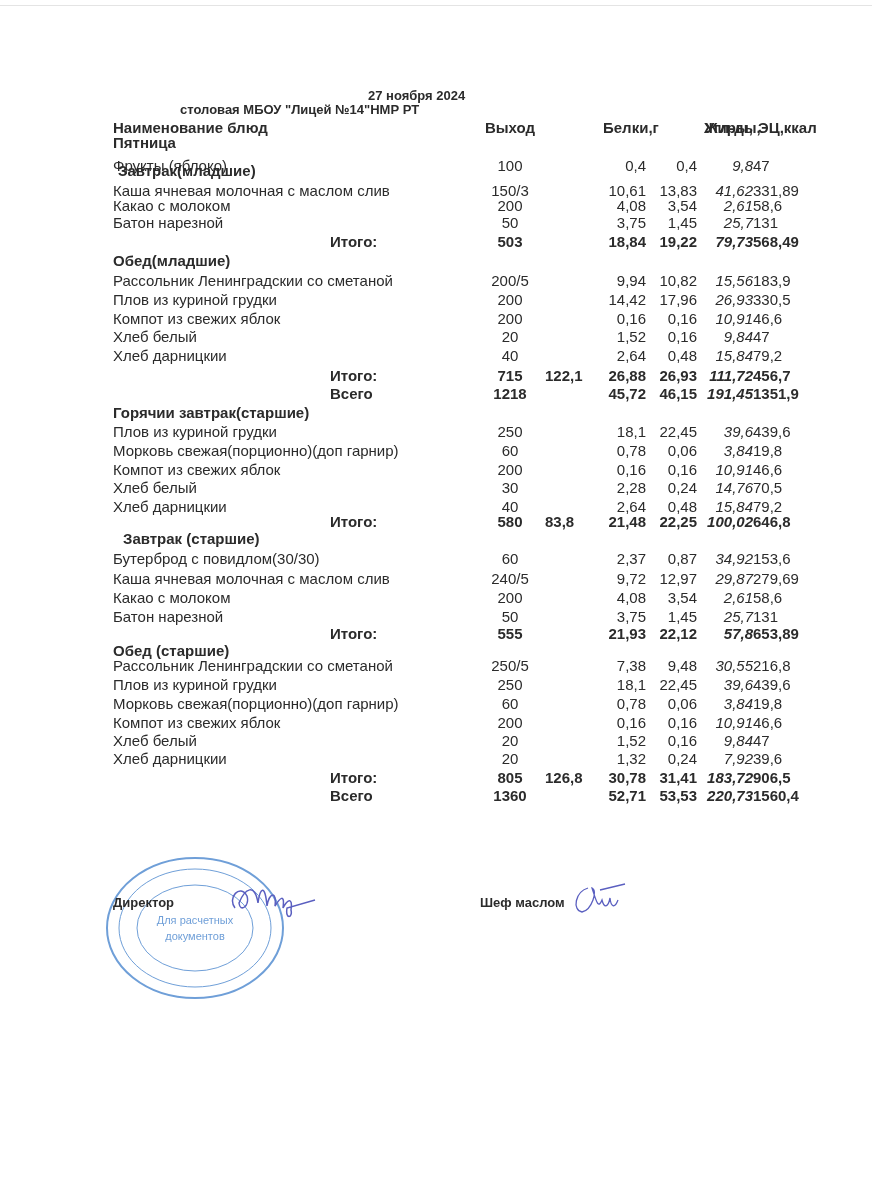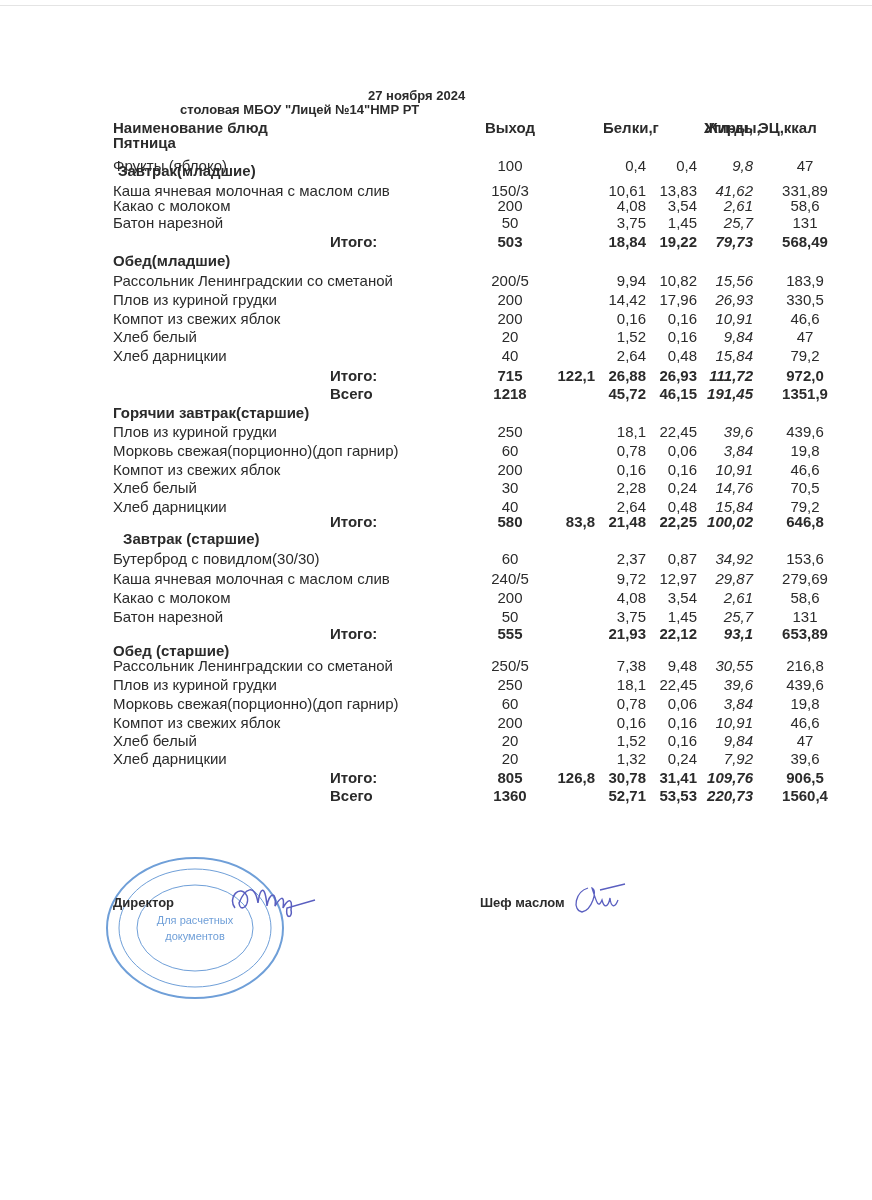--- a/index.html
+++ b/index.html
@@ -8,25 +8,25 @@
     font-family: "Liberation Sans", "DejaVu Sans", sans-serif; color: #2b2b2b;
   }
   .topline { position: absolute; left: 0; top: 5px; width: 872px; height: 1px; background: #e4e4e4; }
   .doc-date { position: absolute; left: 368px; top: 88px; font-size: 13px; font-weight: bold; }
   .doc-org { position: absolute; left: 180px; top: 102px; font-size: 13px; font-weight: bold; }
   .row { position: absolute; left: 0; width: 788px; height: 18px; font-size: 15px; line-height: 18px; }
   .row span { position: absolute; white-space: nowrap; }
   .c-name { left: 113px; }
   .c-name.total { left: 330px; font-weight: bold; }
   .c-out { left: 470px; width: 80px; text-align: center; }
-  .c-x { left: 545px; width: 50px; text-align: right; }
+  .c-x { left: 545px; width: 50px; text-align: left; }
   .c-b { left: 595px; width: 51px; text-align: right; }
   .c-f { left: 646px; width: 51px; text-align: right; }
   .c-u { left: 697px; width: 56px; text-align: right; font-style: italic; }
-  .c-e { left: 753px; width: 56px; text-align: center; padding-left: 24px; }
+  .c-e { left: 753px; width: 56px; text-align: left; }
   .bold span { font-weight: bold; }
   .section { font-weight: bold; }
   .hdr span { font-weight: bold; }
   .sig-label { position: absolute; font-size: 13px; font-weight: bold; }
   .stamp { position: absolute; left: 100px; top: 850px; width: 190px; height: 150px; }
   .sign { position: absolute; }
 </style>
 </head>
 <body>
 
@@ -134,21 +134,21 @@
       <span class="c-u">15,84</span>
       <span class="c-e">79,2</span>
     </div>
     <div class="row bold" style="top: 367px;">
       <span class="c-name total">Итого:</span>
       <span class="c-out">715</span>
       <span class="c-x">122,1</span>
       <span class="c-b">26,88</span>
       <span class="c-f">26,93</span>
       <span class="c-u">111,72</span>
-      <span class="c-e">972,0</span>
+      <span class="c-e">456,7</span>
     </div>
     <div class="row bold" style="top: 385px;">
       <span class="c-name total">Всего</span>
       <span class="c-out">1218</span>
       <span class="c-x"></span>
       <span class="c-b">45,72</span>
       <span class="c-f">46,15</span>
       <span class="c-u">191,45</span>
       <span class="c-e">1351,9</span>
     </div>
@@ -238,21 +238,21 @@
       <span class="c-f">1,45</span>
       <span class="c-u">25,7</span>
       <span class="c-e">131</span>
     </div>
     <div class="row bold" style="top: 625px;">
       <span class="c-name total">Итого:</span>
       <span class="c-out">555</span>
       <span class="c-x"></span>
       <span class="c-b">21,93</span>
       <span class="c-f">22,12</span>
-      <span class="c-u">93,1</span>
+      <span class="c-u">57,8</span>
       <span class="c-e">653,89</span>
     </div>
     <div class="row section" style="top: 642px;">
       <span class="c-name">Обед (старшие)</span>
     </div>
     <div class="row" style="top: 657px;">
       <span class="c-name">Рассольник Ленинградскии со сметаной</span>
       <span class="c-out">250/5</span>
       <span class="c-b">7,38</span>
       <span class="c-f">9,48</span>
@@ -298,21 +298,21 @@
       <span class="c-f">0,24</span>
       <span class="c-u">7,92</span>
       <span class="c-e">39,6</span>
     </div>
     <div class="row bold" style="top: 769px;">
       <span class="c-name total">Итого:</span>
       <span class="c-out">805</span>
       <span class="c-x">126,8</span>
       <span class="c-b">30,78</span>
       <span class="c-f">31,41</span>
-      <span class="c-u">109,76</span>
+      <span class="c-u">183,72</span>
       <span class="c-e">906,5</span>
     </div>
     <div class="row bold" style="top: 787px;">
       <span class="c-name total">Всего</span>
       <span class="c-out">1360</span>
       <span class="c-x"></span>
       <span class="c-b">52,71</span>
       <span class="c-f">53,53</span>
       <span class="c-u">220,73</span>
       <span class="c-e">1560,4</span>

